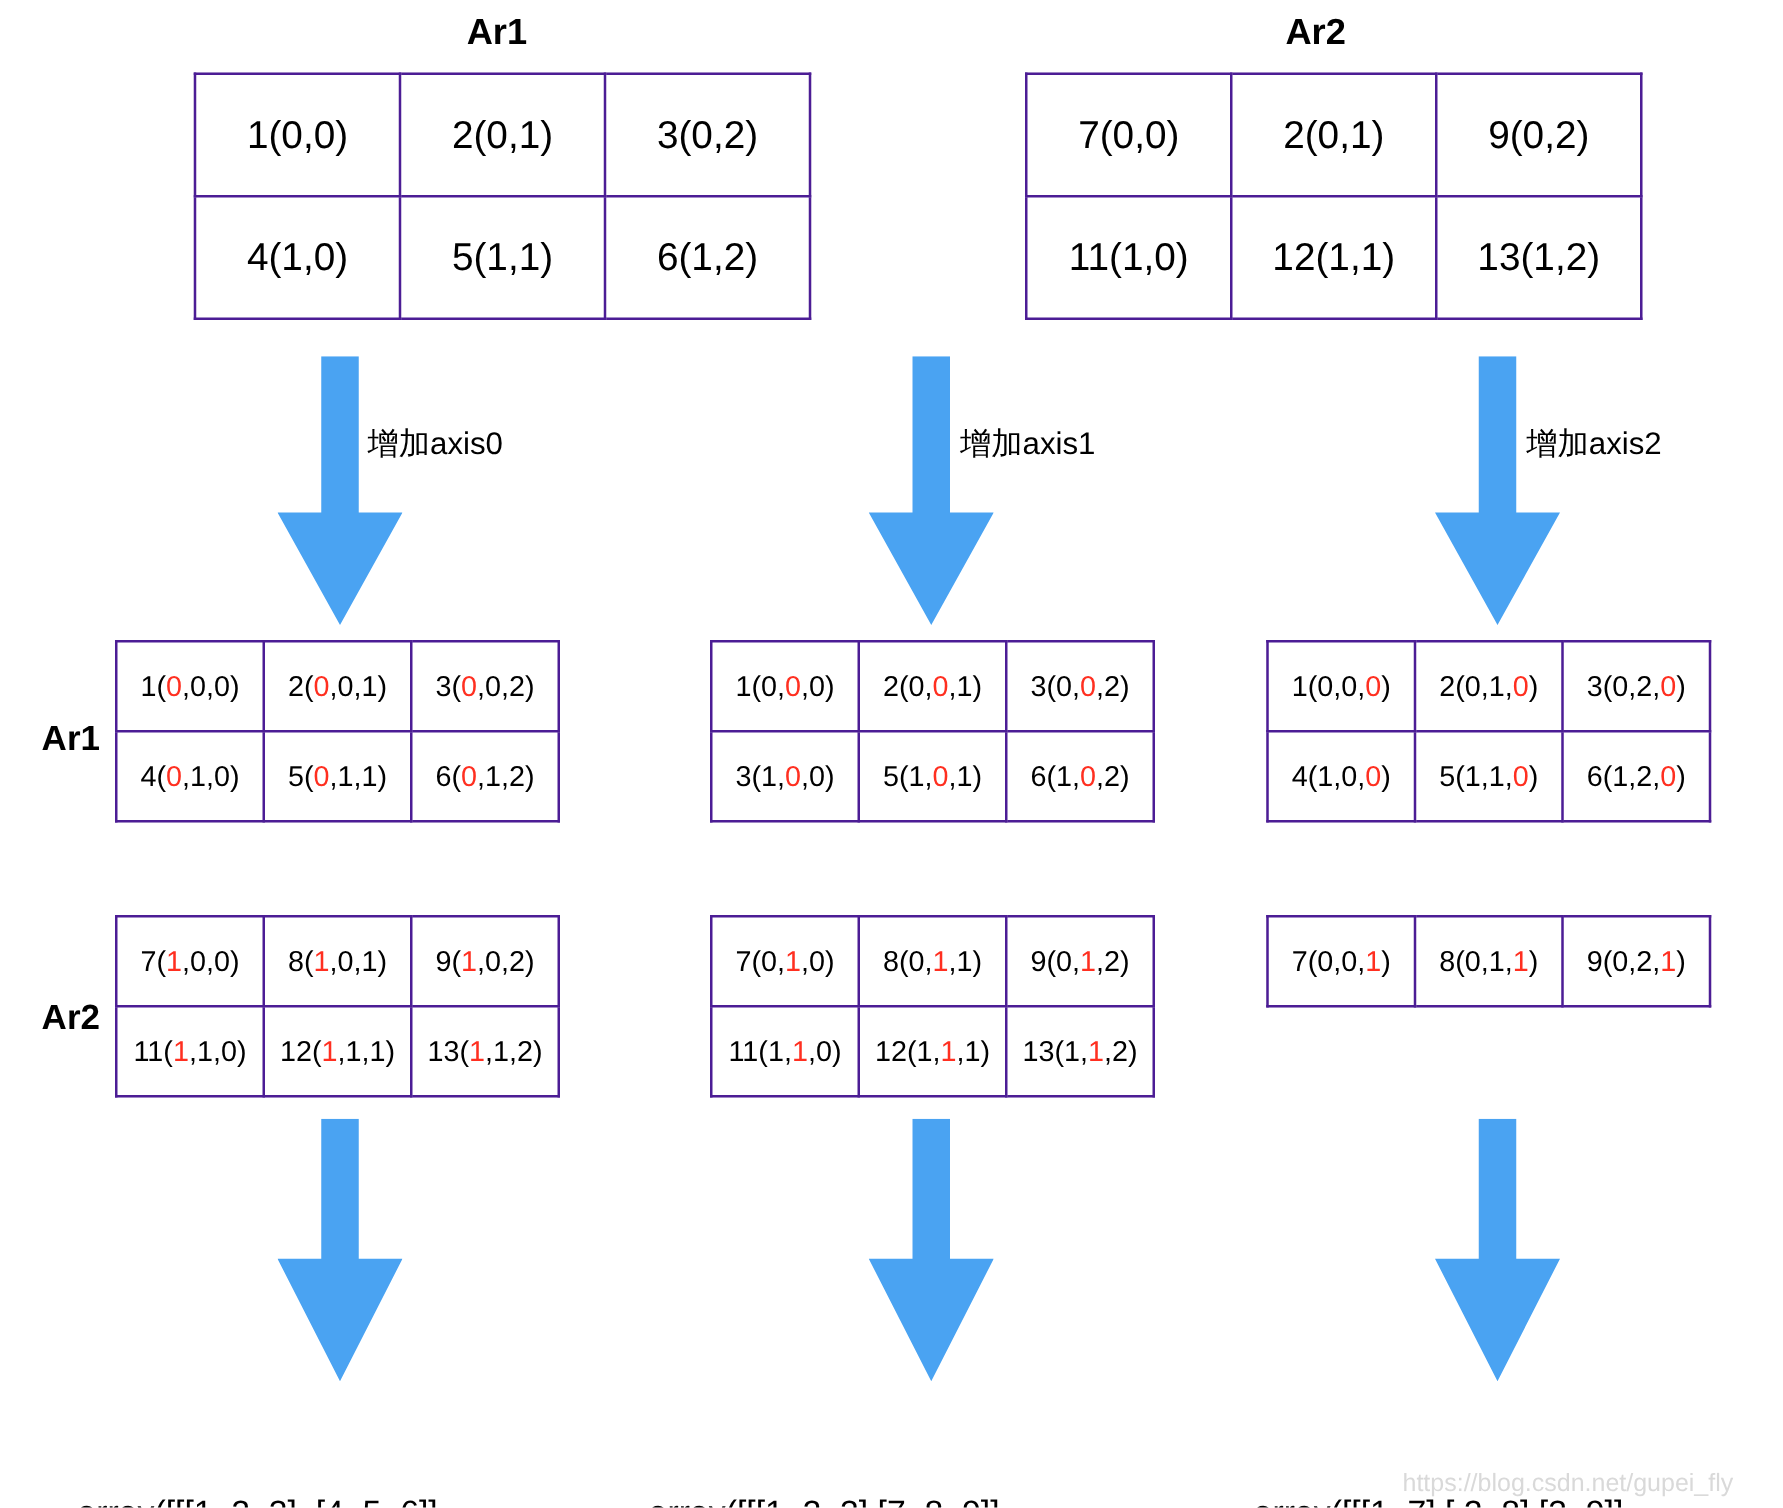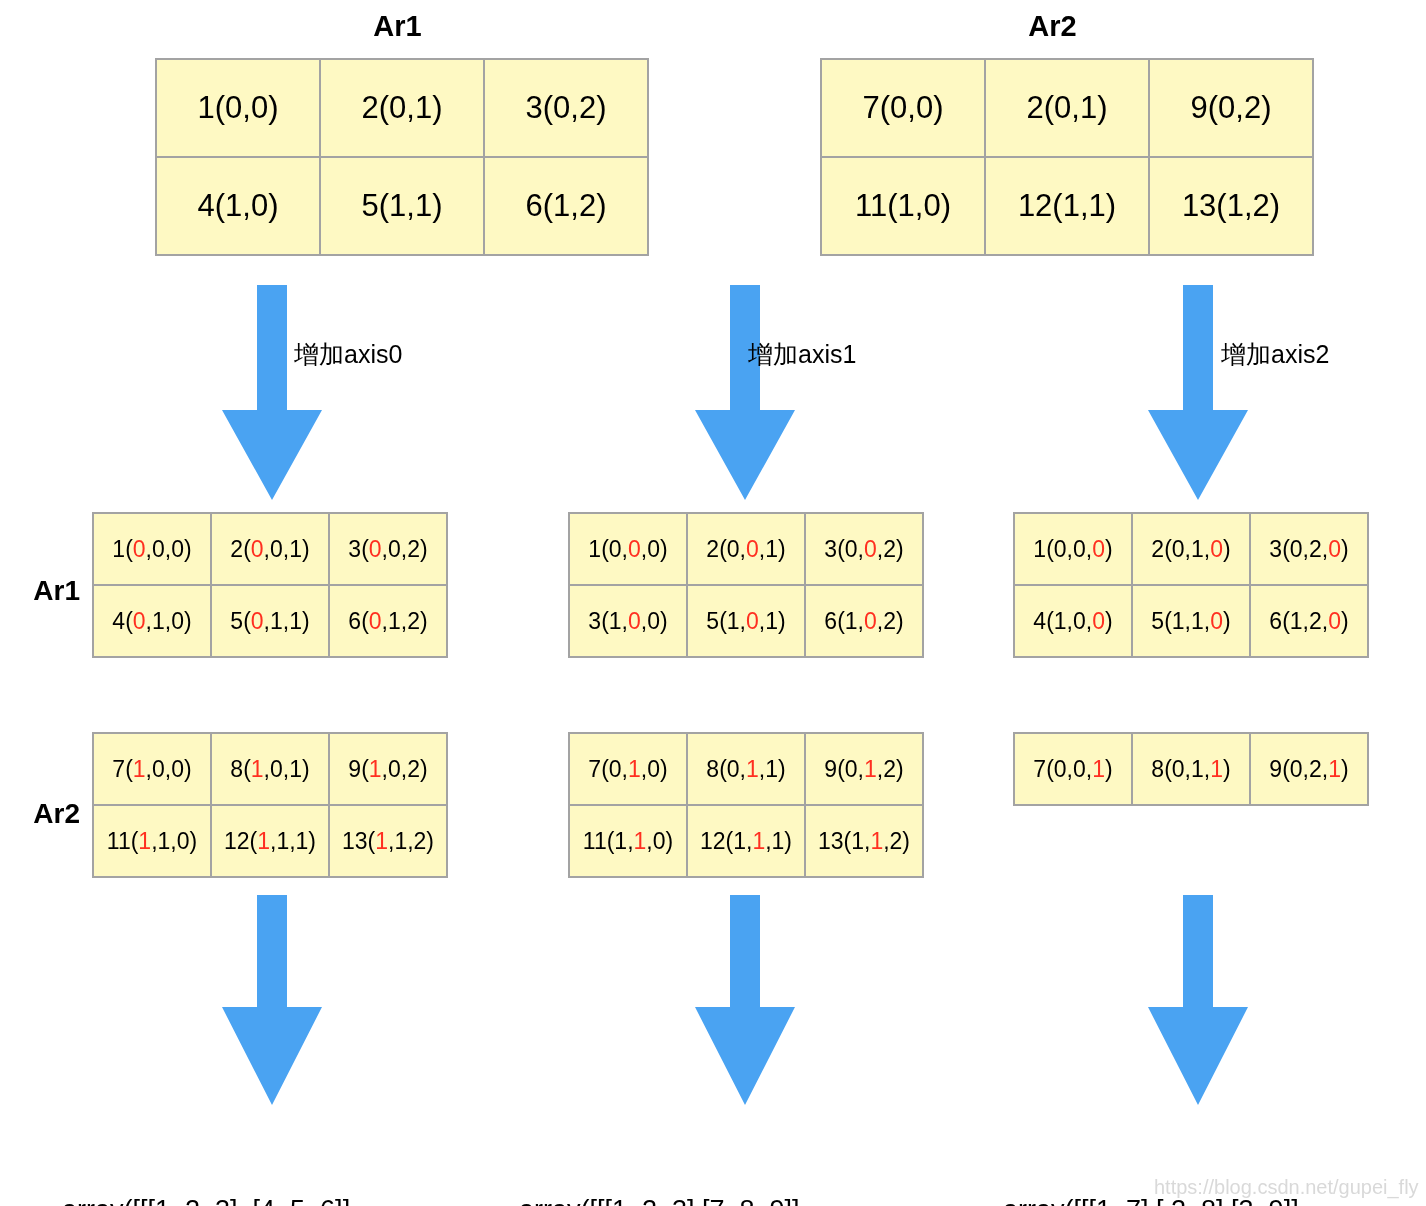--- a/index.html
+++ b/index.html
@@ -34,22 +34,22 @@
     text-align: right;
   }
 
   
   .matrix {
     border-collapse: collapse;
     table-layout: fixed;
     background: #ebebeb;
   }
   .matrix td {
-    border: 2px solid #a3a3a3;
-    background: #fef9c3;
+    border: 2px solid #4c1d95;
+    background: #ffffff;
     text-align: center;
     vertical-align: middle;
     color: #000000;
     white-space: nowrap;
   }
   
   .matrix.big td {
     width: 160px;
     height: 94px;
     font-size: 31px;
@@ -135,21 +135,21 @@
     <polygon points="35,0 65,0 65,125 100,125 50,215 0,125 35,125" fill="#4aa3f2"></polygon>
   </svg>
 </div>
 <div class="abs arrow-label" style="left:294px; top:338px;">增加axis0</div>
 
 <div class="arrow" style="left:695px; top:285px;">
   <svg width="100" height="215" viewBox="0 0 100 215" aria-hidden="true">
     <polygon points="35,0 65,0 65,125 100,125 50,215 0,125 35,125" fill="#4aa3f2"></polygon>
   </svg>
 </div>
-<div class="abs arrow-label" style="left:748px; top:338px;text-align:right;">增加axis1</div>
+<div class="abs arrow-label" style="left:768px; top:338px;text-align:right;">增加axis1</div>
 
 <div class="arrow" style="left:1148px; top:285px;">
   <svg width="100" height="215" viewBox="0 0 100 215" aria-hidden="true">
     <polygon points="35,0 65,0 65,125 100,125 50,215 0,125 35,125" fill="#4aa3f2"></polygon>
   </svg>
 </div>
 <div class="abs arrow-label" style="left:1221px; top:338px;">增加axis2</div>
 
 <table class="matrix small abs" style="left:92px; top:512px;">
   <tbody>
@@ -260,13 +260,13 @@
 <div class="abs outtext" style="left:519px; top:1122px;">
   <div>array([[[1, 2, 3],[7, 8, 9]],</div>
   
 </div>
 
 <div class="abs outtext" style="left:1003px; top:1122px;">
   <div>array([[[1, 7],[ 2, 8],[3, 9]],</div>
   
 </div>
 
-<div class="watermark" style="left:1154px; top:1176px;">https://blog.csdn.net/gupei_fly</div>
+<div class="watermark" style="left:1122px; top:1176px;">https://blog.csdn.net/gupei_fly</div>
 
 </body></html>

